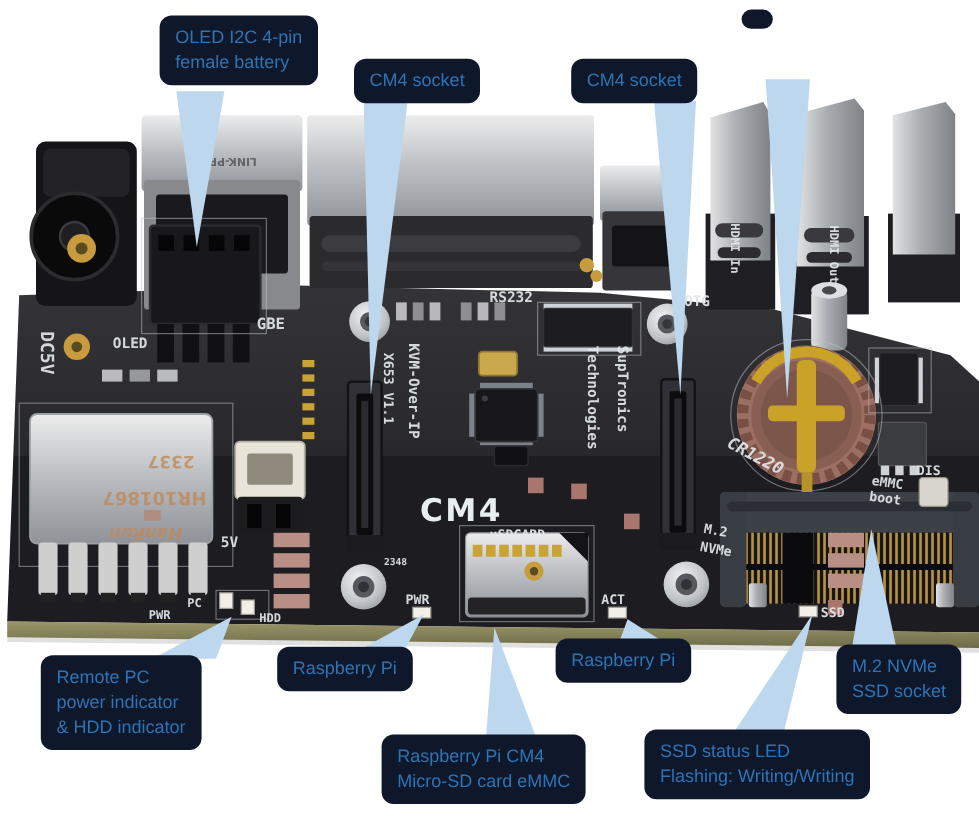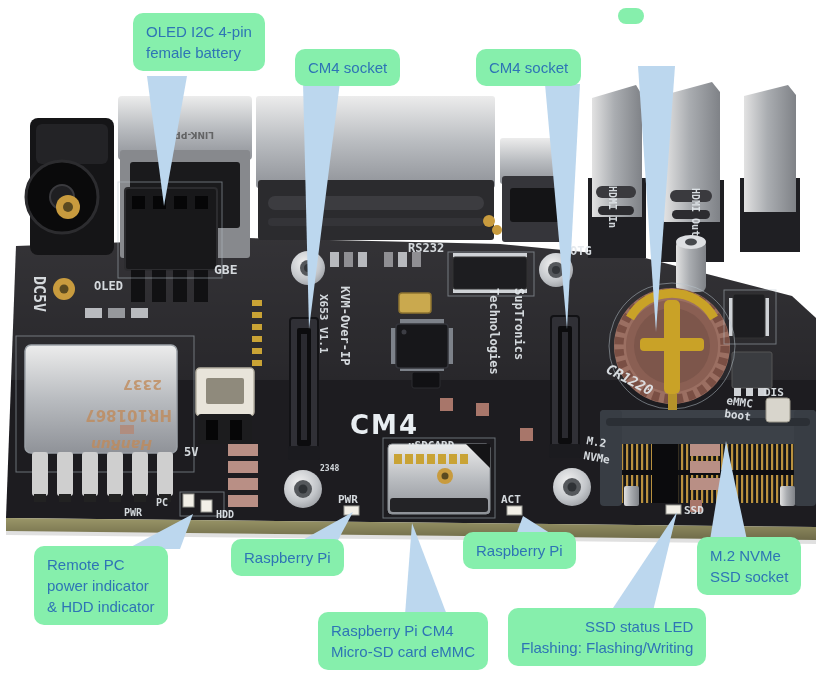--- a/index.html
+++ b/index.html
@@ -1,21 +1,21 @@
 <!DOCTYPE html>
 <html><head>
 <meta charset="utf-8">
 <style>
   html,body{margin:0;padding:0;background:#ffffff;}
   .scene{position:relative;width:816px;height:700px;background:#ffffff;overflow:hidden;
          font-family:"Liberation Sans",sans-serif;}
   .scene svg{position:absolute;left:0;top:0;}
-  .callout{position:absolute;background:#86efac;color:#2e74b5;border-radius:10px;
+  .callout{position:absolute;background:#0f172a;color:#2e74b5;border-radius:10px;
            padding:8px 13px;font-size:15px;line-height:21px;white-space:nowrap;z-index:5;}
-  .callout.center{text-align:right;}
+  .callout.center{text-align:left;margin-left:29px;}
   
   .silk{fill:#e3e8ec;font-family:"DejaVu Sans Mono",monospace;font-weight:bold;opacity:.92;}
   .silkbig{fill:#e8edf1;font-family:"DejaVu Sans",sans-serif;font-weight:bold;letter-spacing:2px;}
   .orange{fill:#c08a5a;font-family:"DejaVu Sans",sans-serif;font-weight:bold;opacity:.78;}
   .jacktxt{fill:#4a4a4a;font-family:"DejaVu Sans",sans-serif;font-weight:bold;opacity:.75;}
   .s8{font-size:8px}.s9{font-size:9px}.s10{font-size:10px}.s11{font-size:11px}
   .s12{font-size:12px}.s13{font-size:13px}.s14{font-size:14px}.s15{font-size:15px}.s26{font-size:26px}
   .outline{fill:none;stroke:#b9c6ce;stroke-width:1;opacity:.5;}
   .tail{fill:#bcd7ee;}
 </style>
@@ -361,20 +361,20 @@
 </div>
 <div class="callout" style="left:318px;top:612px">
   <div>Raspberry Pi CM4</div>
   <div>Micro-SD card eMMC</div>
 </div>
 <div class="callout" style="left:463px;top:532px">
   <div>Raspberry Pi</div>
 </div>
 <div class="callout center" style="left:508px;top:608px">
   <div>SSD status LED</div>
-  <div>Flashing: Flashing/Writing</div>
+  <div>Flashing: Writing/Writing</div>
 </div>
 <div class="callout" style="left:697px;top:537px">
   <div>M.2 NVMe</div>
   <div>SSD socket</div>
 </div>
 
 </div>
 
 </body></html>

